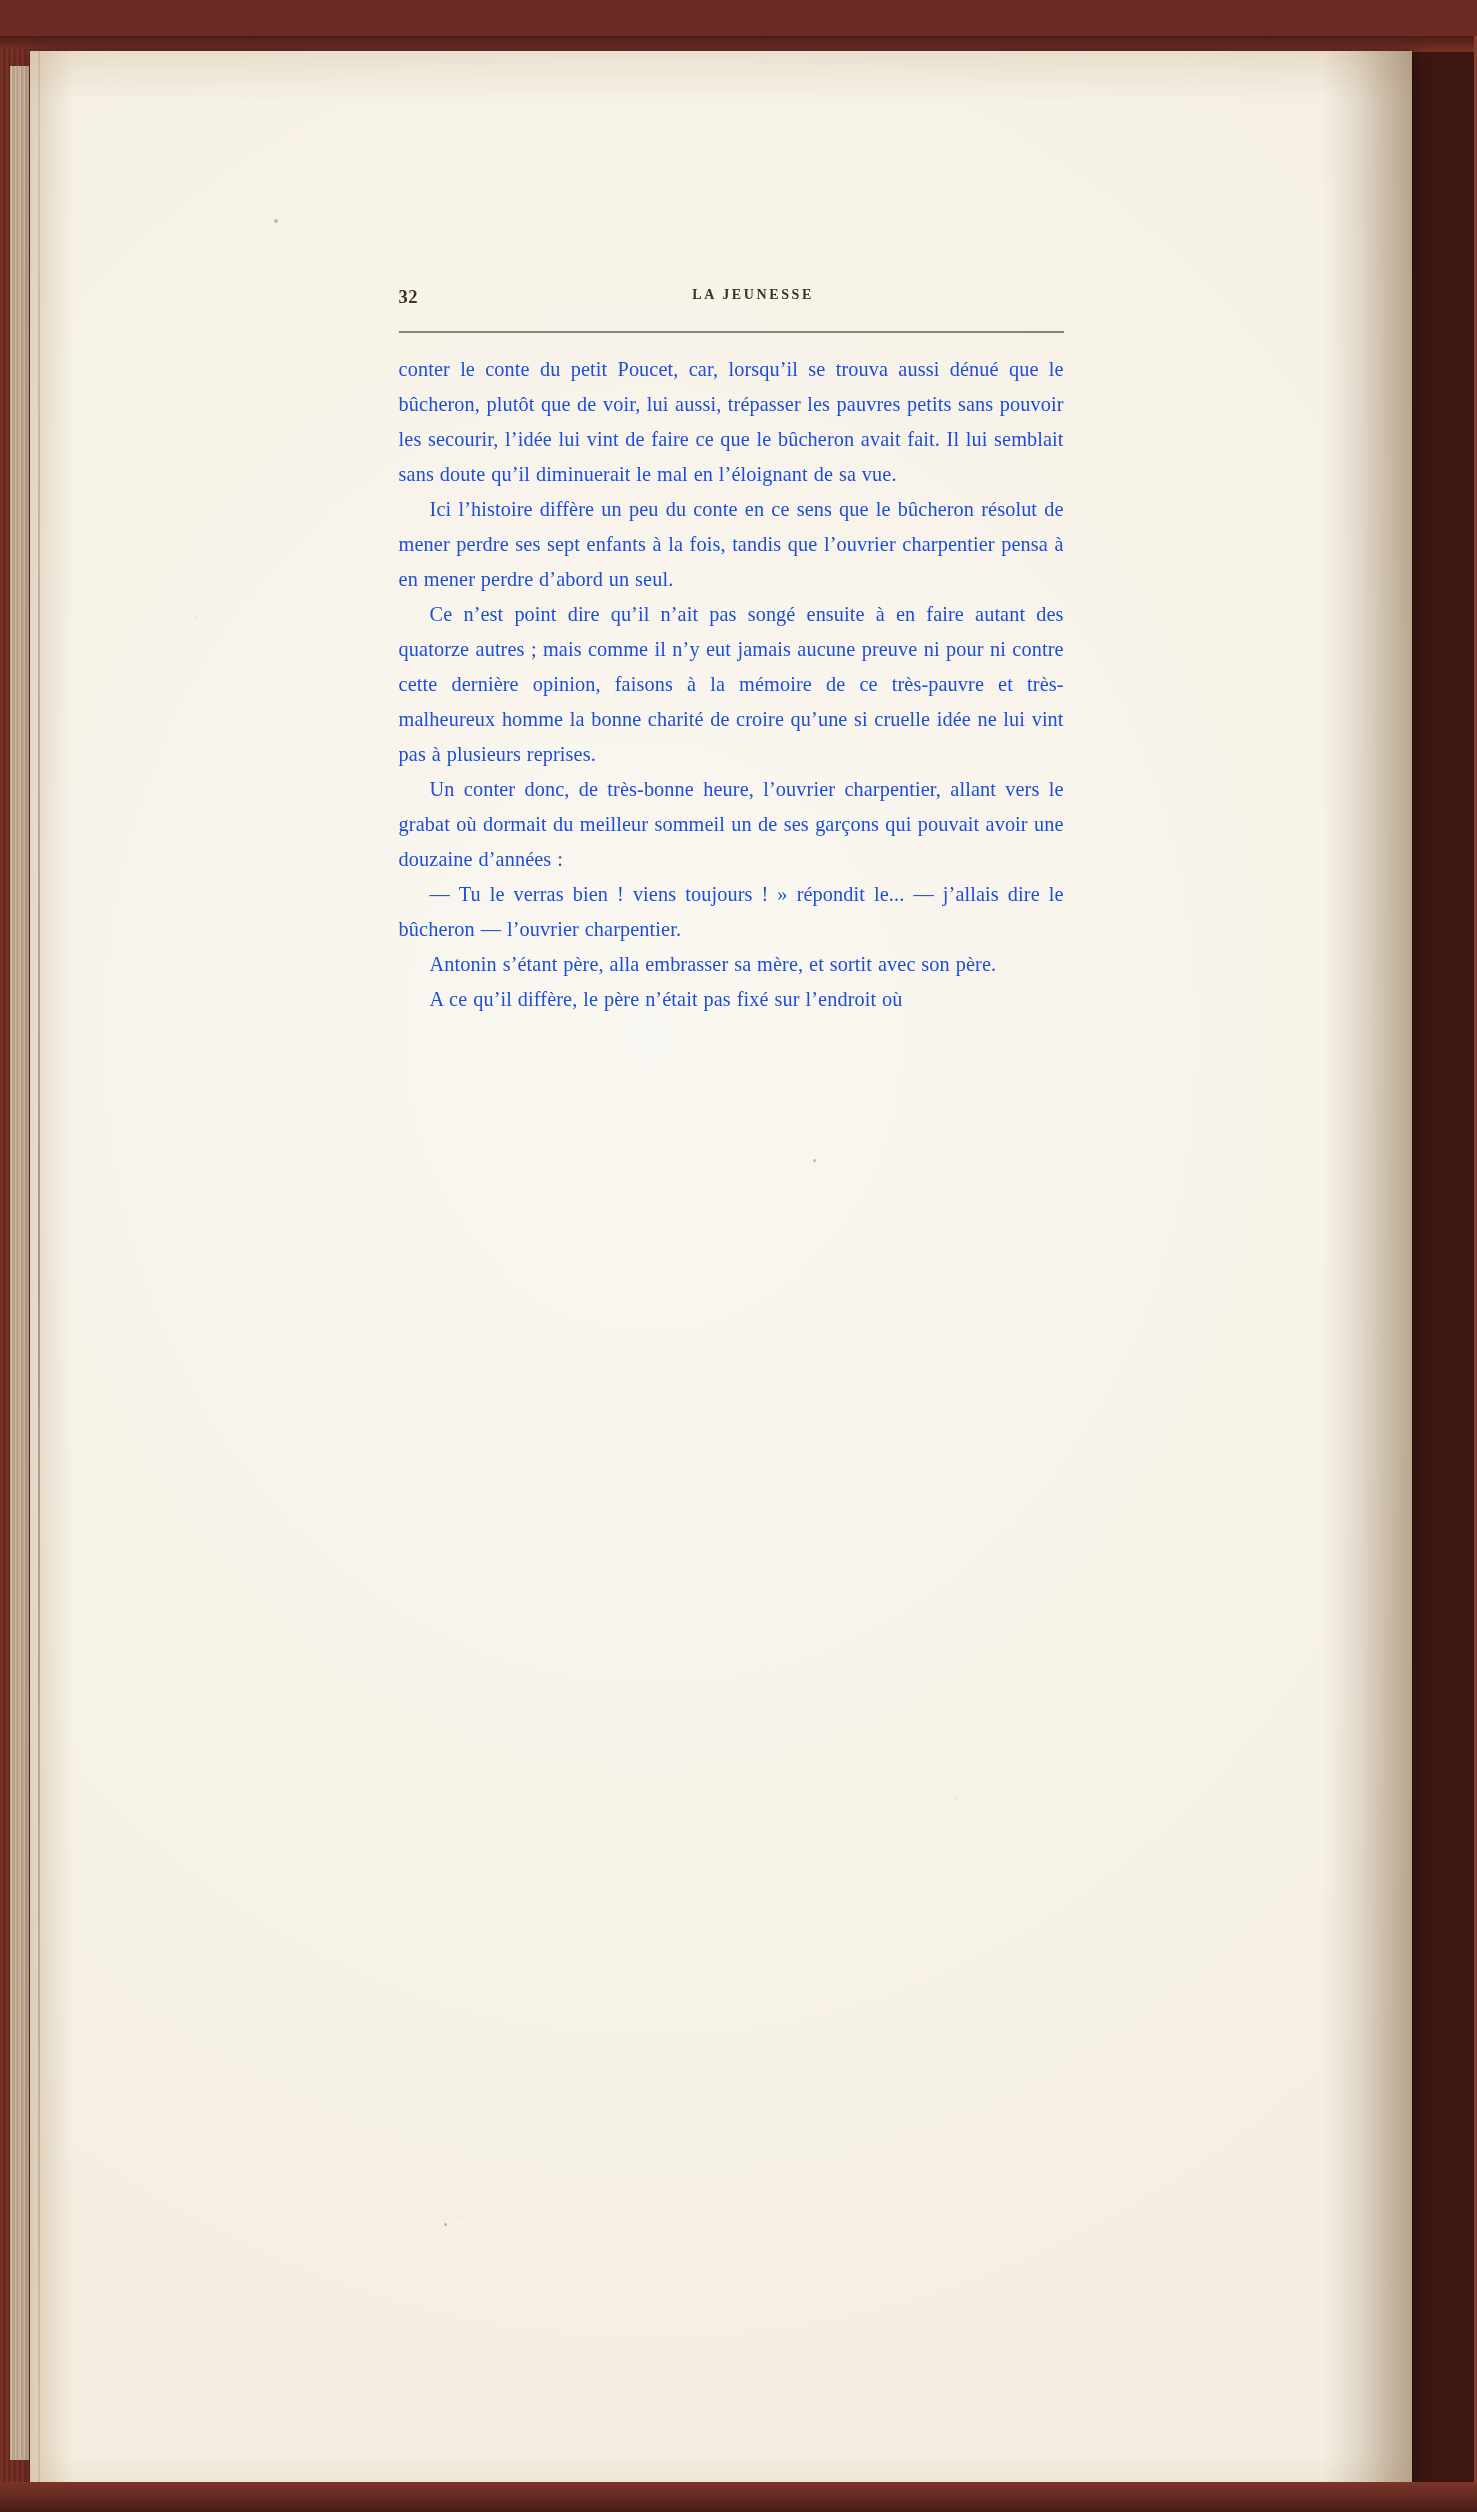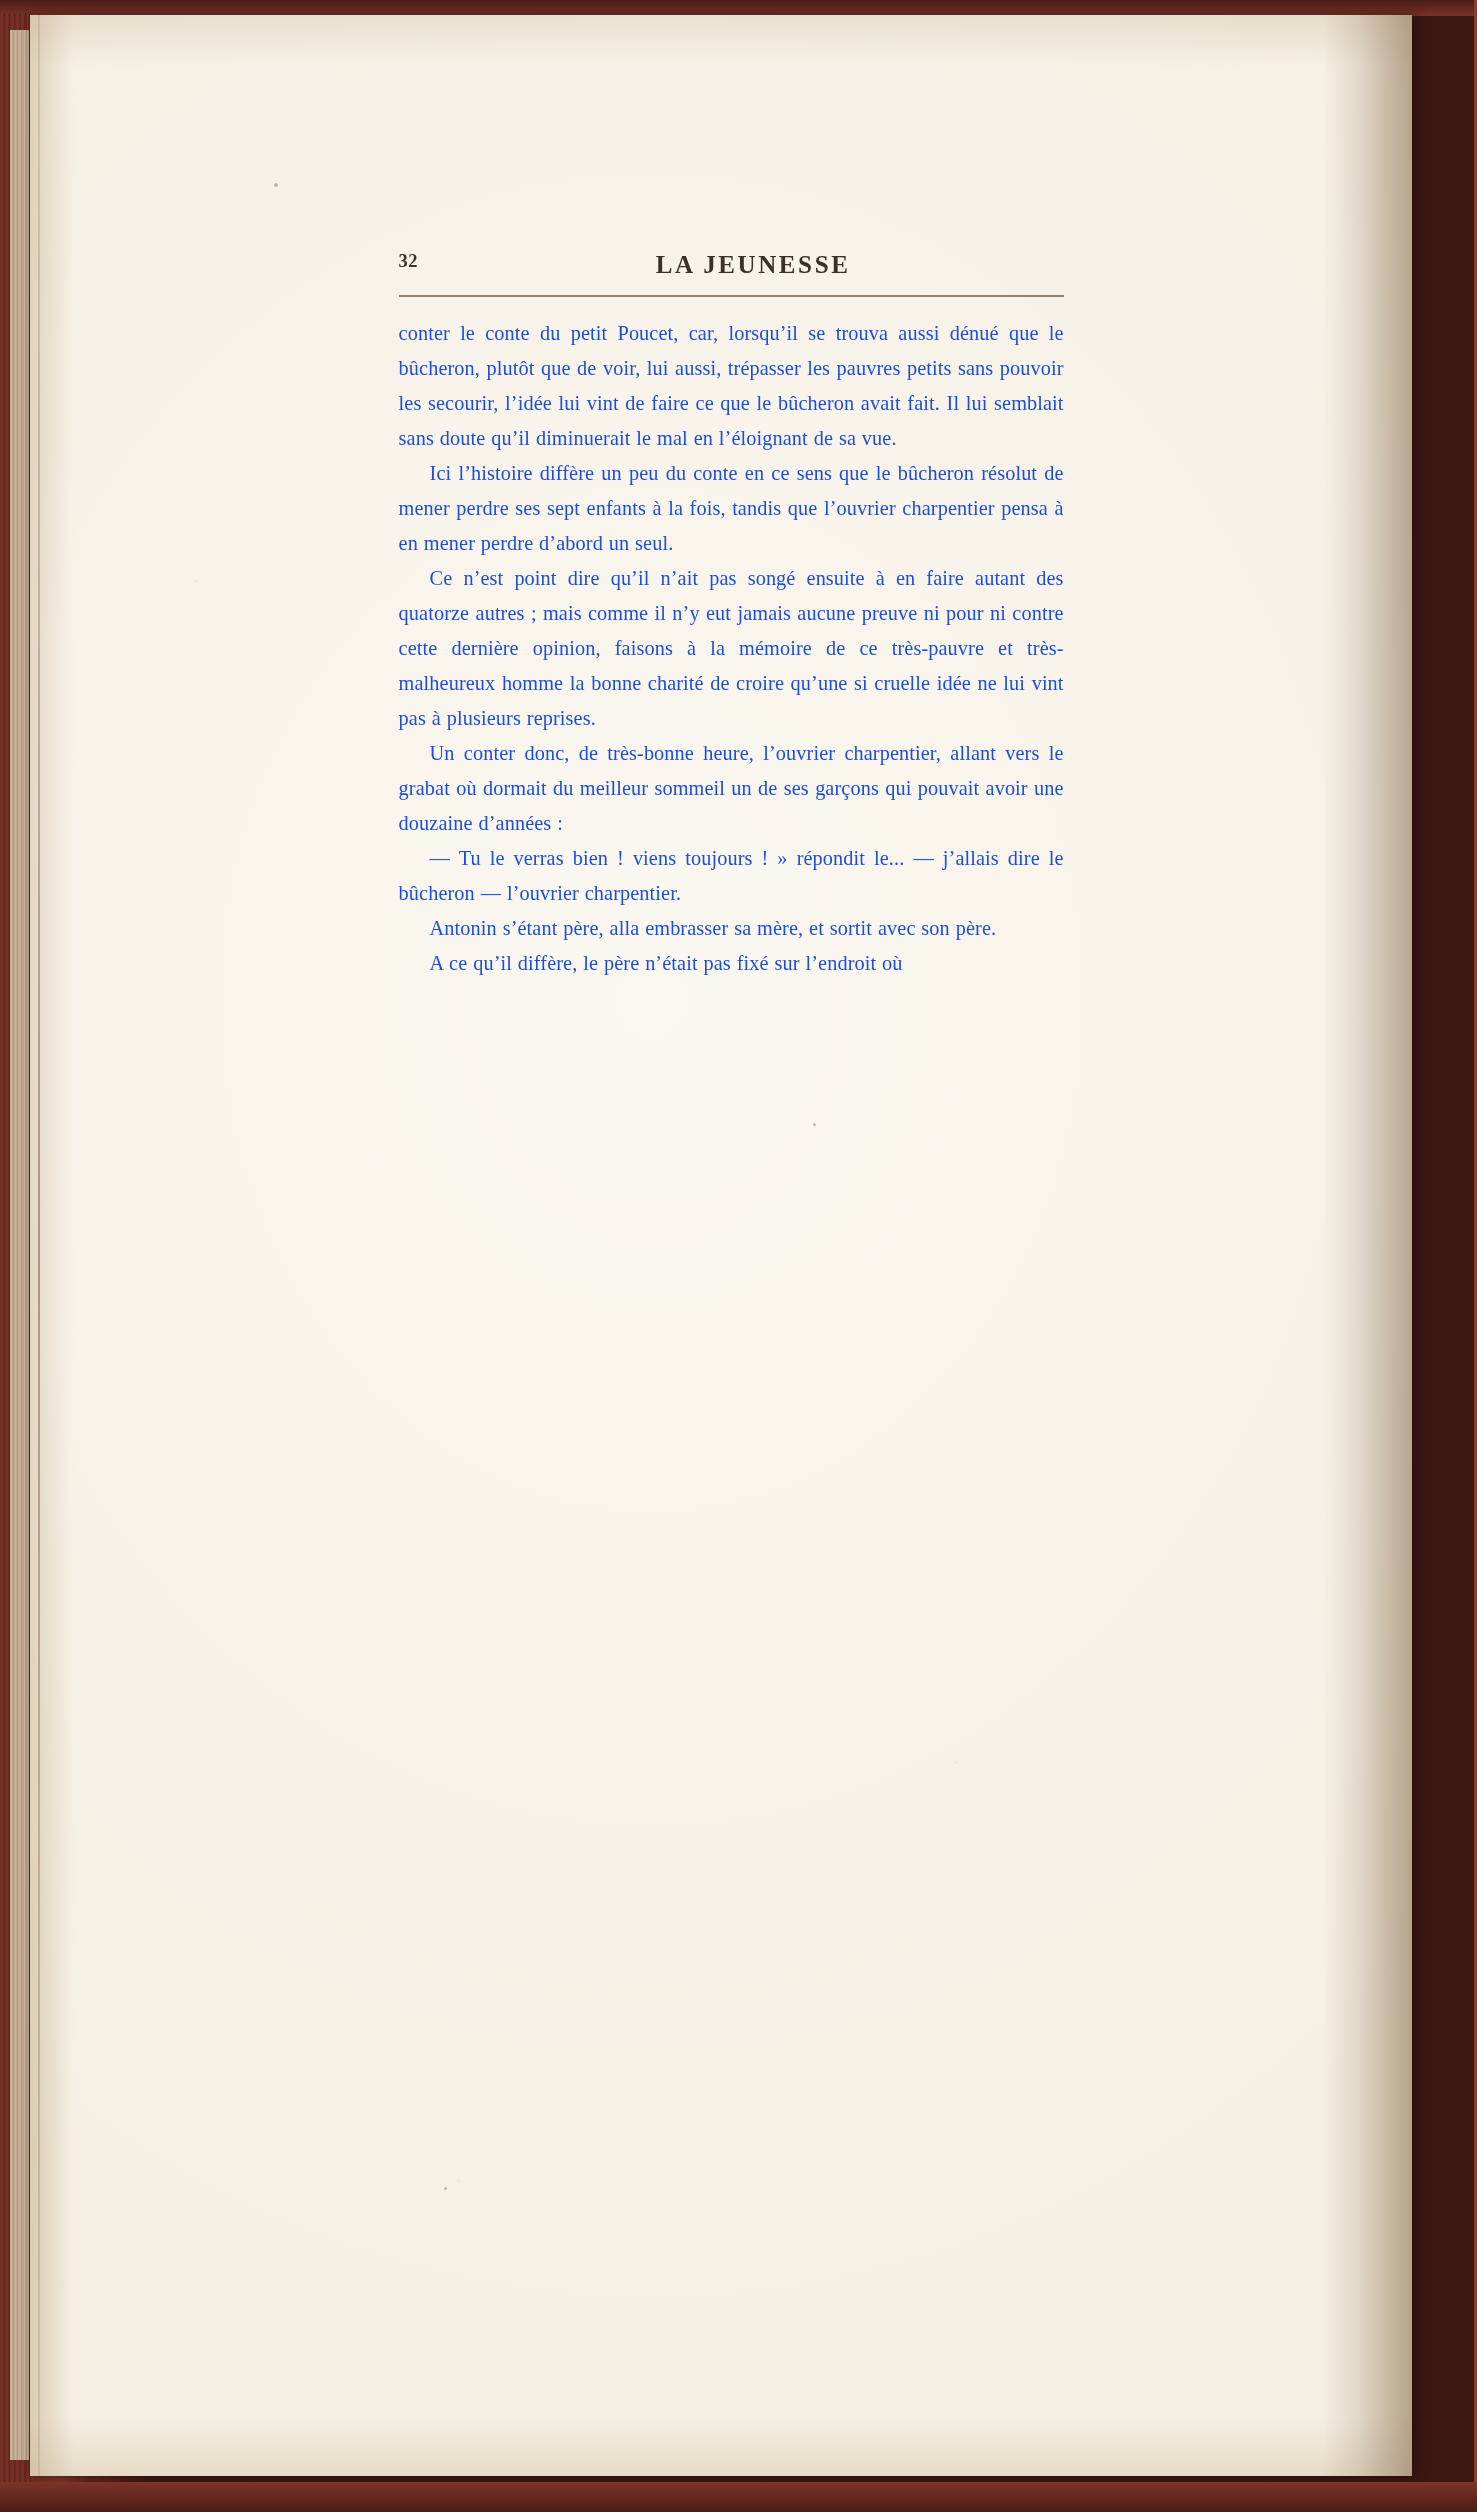--- a/index.html
+++ b/index.html
@@ -14,20 +14,21 @@
     font-family: "Liberation Serif", serif;
   }
 
   
   #scan {
     position: absolute;
     inset: 0;
     background:
       linear-gradient(90deg, #5d241e 0%, #6b2b23 2%, #7a342a 4%, #5f251f 6%, #4e1d18 8%, #3c1712 10%);
     background-color: #6a2a22;
+    margin-top: 36px;
   }
   #scan::before {
     
     content: "";
     position: absolute;
     left: 0; top: 0; right: 0;
     height: 16.3px;
     background: linear-gradient(180deg, #4a1d18, #7b3228);
   }
   #scan::after {
@@ -122,21 +123,21 @@
     left: 0; top: 0;
     font-size: 18.5px;
     letter-spacing: 0.4px;
     color: #3c3227;
     font-weight: 700;
   }
   .head-title {
     position: absolute;
     left: 0; right: 0; top: 0;
     text-align: center;
-    font-size: 25px;
+    font-size: 14px;
     letter-spacing: 2.6px;
     color: #3b3127;
     font-weight: 700;
     padding-left: 44px;
   }
   .head-rule {
     margin-top: 10.3px;
     height: 1.5px;
     background: #6a5b4a;
     opacity: .75;

